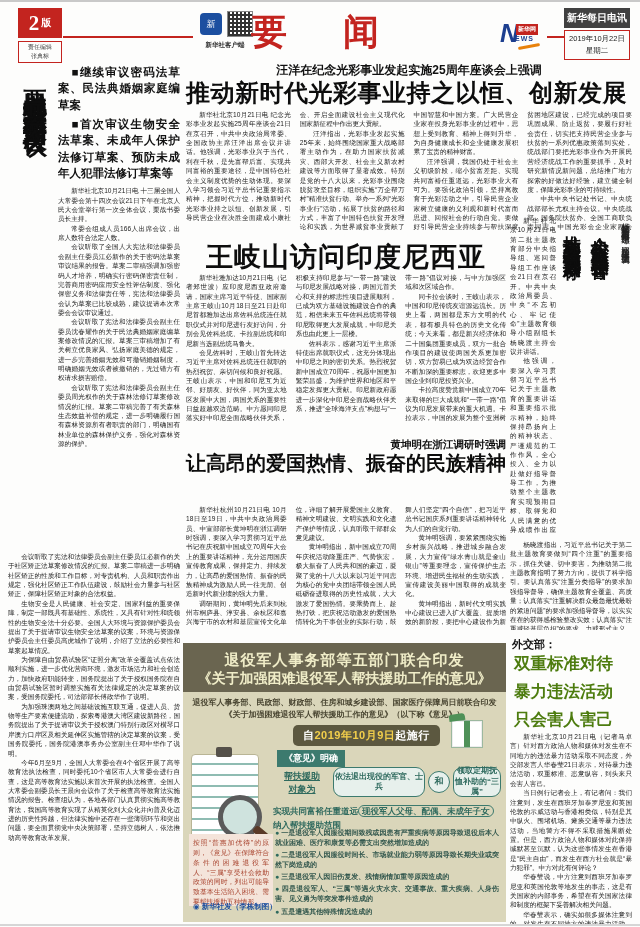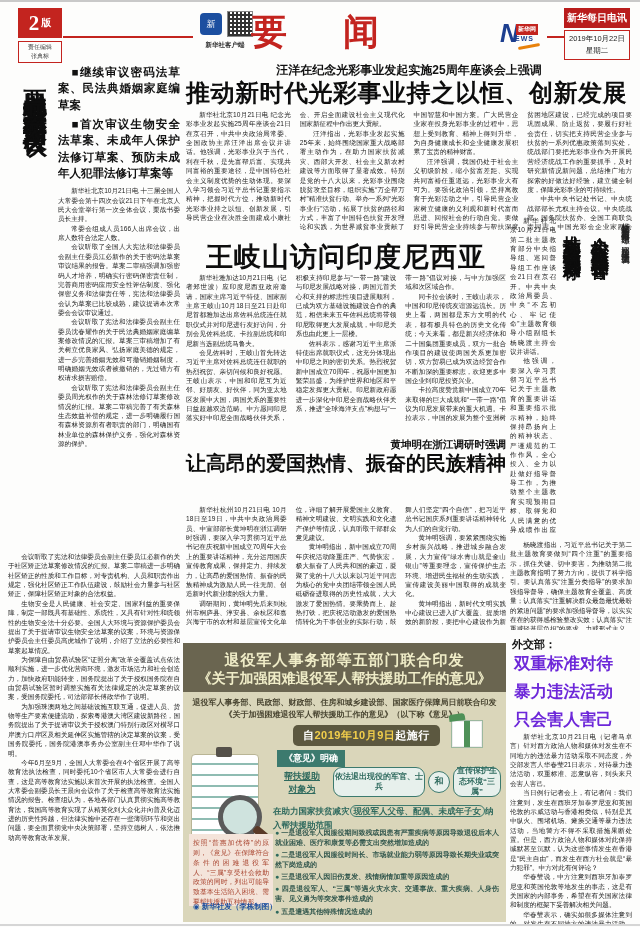--- a/index.html
+++ b/index.html
@@ -24,21 +24,21 @@
     background-image:repeating-linear-gradient(0deg,#333 0 2px,transparent 2px 4px),
                      repeating-linear-gradient(90deg,#333 0 2px,transparent 2px 4px);}
   .app-caption{left:193px;top:41px;width:64px;text-align:center;font-size:6.5px;font-weight:bold;color:#333;}
   .section-title{left:160px;top:8px;width:320px;text-align:center;color:#c3241f;
     font-family:"Liberation Serif","DejaVu Serif",serif;font-weight:bold;font-size:36px;letter-spacing:10px;}
   .news-logo{left:500px;top:22px;width:50px;height:30px;}
   .news-logo .n{position:absolute;left:0;top:-4px;font-size:26px;font-weight:900;color:#1d3f8f;font-style:italic;}
   .news-logo .box{position:absolute;left:16px;top:2px;background:#c3241f;color:#fff;font-size:6px;padding:1px 2px;font-weight:bold;}
   .news-logo .ews{position:absolute;left:15px;top:13px;font-size:7px;font-weight:900;color:#1d3f8f;letter-spacing:1px;}
   .news-logo .swoosh{position:absolute;left:18px;top:23px;width:22px;height:3px;background:#e8820c;border-radius:2px;transform:rotate(-10deg);}
-  .masthead{left:564px;top:8px;width:66px;height:20px;background:#b91c1c;color:#fff;font-size:10px;
+  .masthead{left:564px;top:8px;width:66px;height:20px;background:#404040;color:#fff;font-size:10px;
     font-weight:bold;display:flex;align-items:center;justify-content:center;font-family:"Liberation Serif",serif;}
   .datebox{left:564px;top:30px;width:64px;height:26px;border:1px solid #c3241f;text-align:center;
     font-size:7.5px;color:#222;line-height:1.6;padding-top:2px;}
 
   
   .bodytext p{margin:0;text-indent:2em;font-size:6.6px;line-height:1.42;text-align:justify;color:#222;}
   .cols3{column-count:3;column-gap:9px;column-fill:auto;}
   .cols4{column-count:4;column-gap:9px;column-fill:auto;}
   .clip{overflow:hidden;}
 
@@ -106,21 +106,21 @@
   .yx-bodyside{left:510px;top:216px;width:46px;height:318px;}
   .yx-headline{left:558px;top:222px;width:56px;height:310px;writing-mode:vertical-rl;text-orientation:upright;
     font-size:18px;font-weight:900;line-height:28px;letter-spacing:2px;color:#0d0d0d;}
   .yx-kicker{left:615px;top:216px;width:17px;height:286px;writing-mode:vertical-rl;text-orientation:upright;
     font-size:8.5px;color:#222;letter-spacing:.8px;font-weight:500;}
   .yx-bodybottom{left:510px;top:540px;width:122px;height:90px;}
 
   
   .wj-label{left:512px;top:637px;font-size:11px;font-weight:900;color:#111;}
   .wj-headline{left:514px;top:653px;width:118px;}
-  .wj-headline p{margin:0 0 6px;font-size:16.5px;font-weight:900;color:#6d28d9;display:flex;justify-content:space-between;font-family:Liberation Serif, serif;}
+  .wj-headline p{margin:0 0 6px;font-size:16.5px;font-weight:900;color:#4d7c0f;display:flex;justify-content:space-between;font-family:Liberation Serif, serif;}
   .wj-body{left:510px;top:732px;width:122px;height:192px;}
 </style>
 </head>
 <body>
 
 <div class="abs edge-top"></div>
 <div class="abs edge-bottom"></div>
 
 <div class="abs hdr-badge">
   <span class="num">2</span>
@@ -212,22 +212,22 @@
     </div>
     <div class="ig-badge"><span>自</span><span class="date">2019年10月9日</span><span>起施行</span></div>
     <div class="gift"></div>
     <div class="ig-label">《意见》明确</div>
     <div class="ig-target">
       <div>帮扶援助</div>
       <div>对象为</div>
     </div>
     <div class="pillbox ig-pill1">依法退出现役的军官、士兵</div>
     <div class="pillbox ig-conj">和</div>
-    <div class="pillbox ig-pill2">宣传保护生态环境“三属”</div>
-    <div class="ig-encourage"><span>在助力国家扶贫减灾</span><span class="pill-outline">现役军人父母、配偶、未成年子女</span><span>纳入帮扶援助范围</span></div>
+    <div class="pillbox ig-pill2">领取定期抚恤补助的“三属”</div>
+    <div class="ig-encourage"><span>实现共同富裕任重道远</span><span class="pill-outline">现役军人父母、配偶、未成年子女</span><span>纳入帮扶援助范围</span></div>
     <div class="ig-doc">
       <div class="clipb"></div>
       <div class="mag"></div>
     </div>
     <div class="ig-note">按照“普惠加优待”的原则，《意见》在保障符合条件的困难退役军人、“三属”享受社会救助政策的同时，列出可能导致基本生活陷入困境、需要帮扶援助五种情形</div>
     <div class="ig-cases">
         <p>一是退役军人因服役期间致残或因患有严重疾病等原因导致退役后本人就业困难、医疗和康复等必需支出突然增加造成的</p>
         <p>二是退役军人因服役时间长、市场就业能力弱等原因导致长期失业或突然下岗造成的</p>
         <p>三是退役军人因旧伤复发、残情病情加重等原因造成的</p>
         <p>四是退役军人、“三属”等遇火灾水灾、交通事故、重大疾病、人身伤害、见义勇为等突发事件造成的</p>

